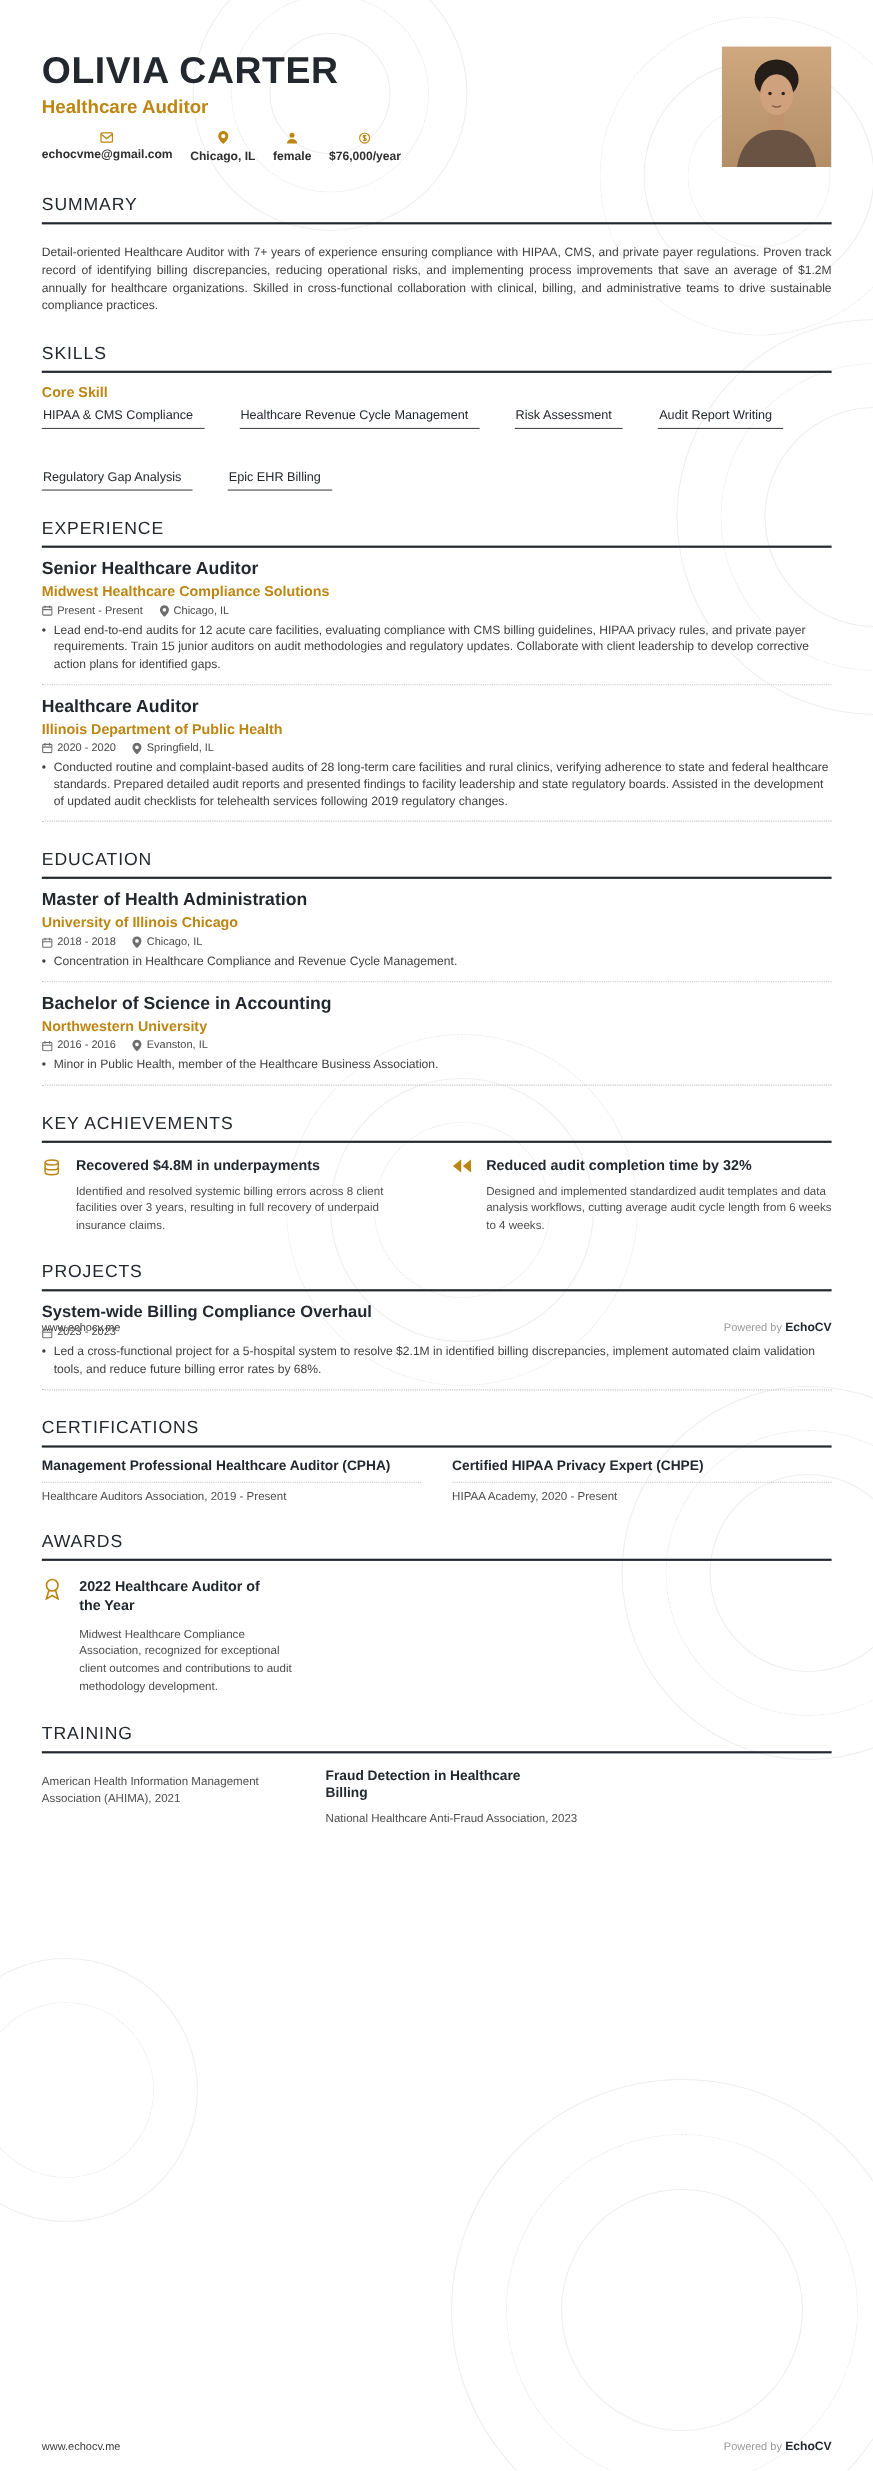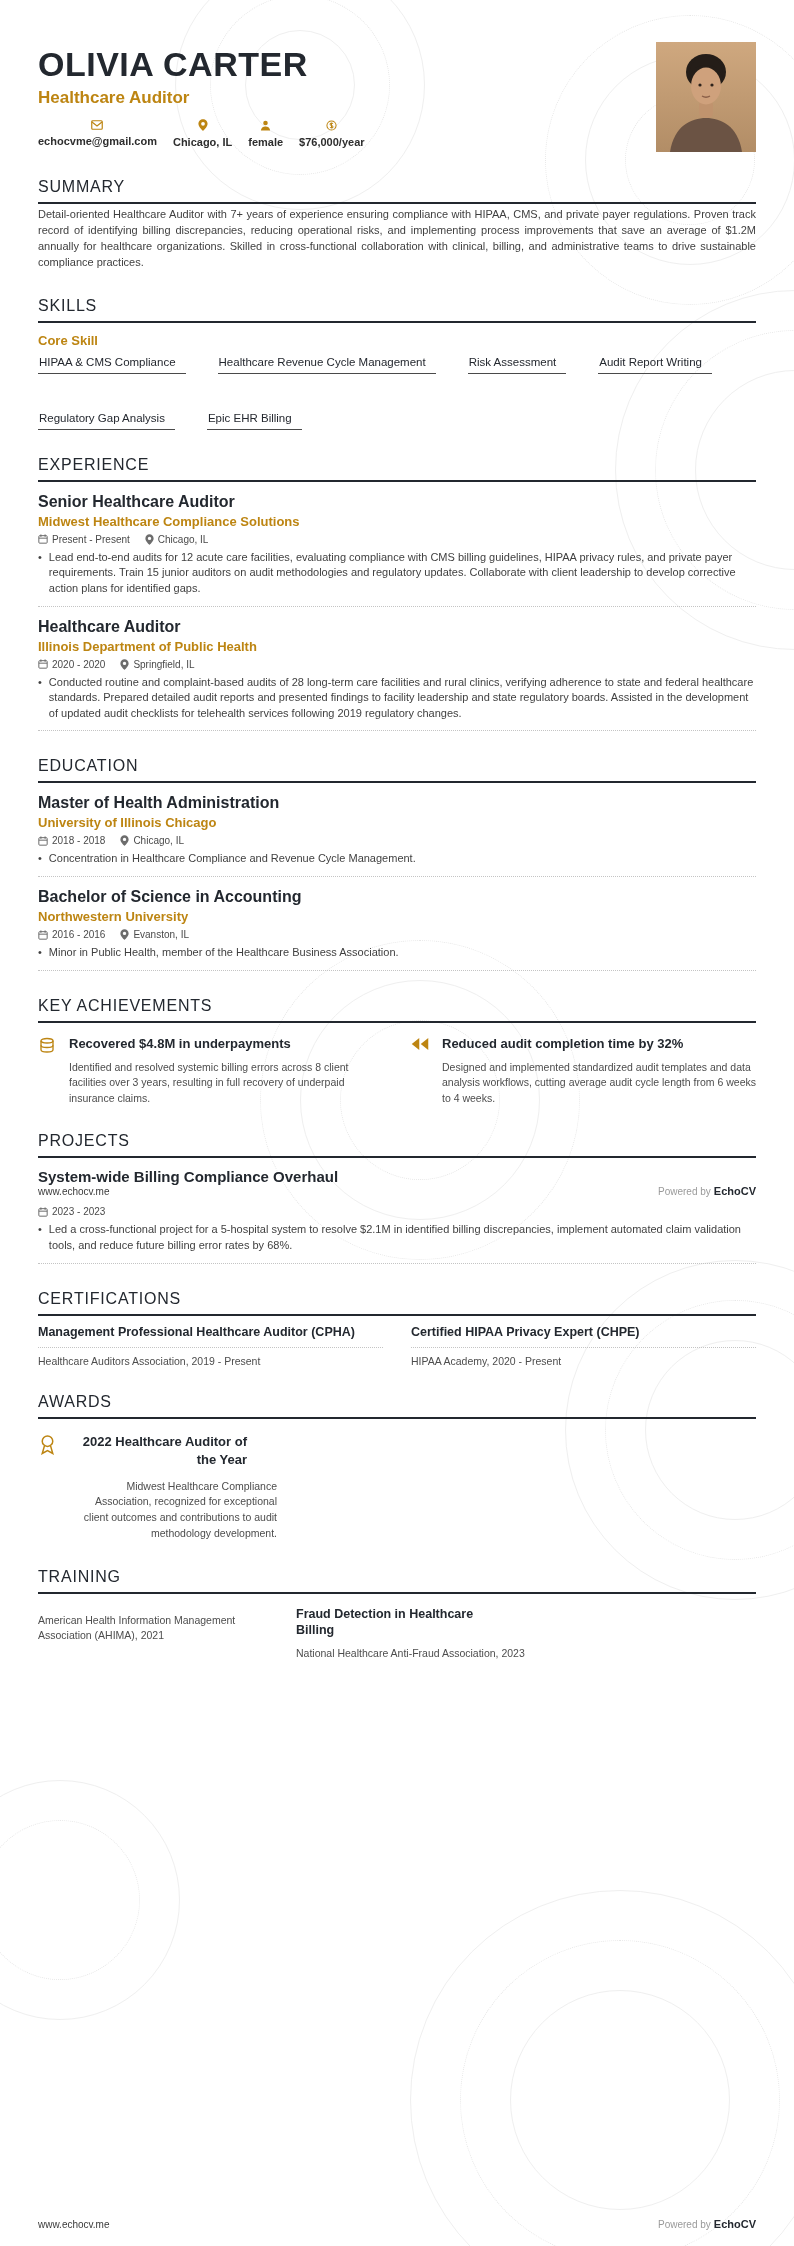--- a/index.html
+++ b/index.html
@@ -24,21 +24,21 @@
   .job-title { font-size:17px; font-weight:bold; color:#bd8512; margin-top:5px; }
   .contact-row { display:flex; flex-wrap:wrap; gap:16px; margin-top:11px; font-size:11px; font-weight:bold; color:#2e2e2e; align-items:center; }
   .contact-item { display:flex; align-items:center; gap:5px;flex-direction:column; }
   .contact-item svg { color:#bd8512; flex:none; }
   .photo { width:100px; height:110px; flex:none; overflow:hidden; }
 
   
   .section { margin-top:26px; }
   .section-heading { font-size:16px; font-weight:normal; color:#23282f; letter-spacing:.8px; padding-bottom:6px; border-bottom:2px solid #23282f; }
 
-  .summary-text { margin-top:3px; font-size:11px; line-height:1.45; color:#3f3f3f; text-align:justify; }
+  .summary-text { margin-top:19px; font-size:11px; line-height:1.45; color:#3f3f3f; text-align:justify; }
 
   .skills-group-label { margin-top:10px; font-size:13px; font-weight:bold; color:#bd8512; }
   .skills-list { display:flex; flex-wrap:wrap; column-gap:12px; row-gap:4px; margin-top:2px;gap:32px; }
   .skill-pill { font-size:11.5px; color:#24282f; padding:6px 10px 5px 1px; border-bottom:1px solid #4a4a4a; white-space:nowrap; }
 
   .entry { margin-top:11px; padding-bottom:9px; border-bottom:1px dotted #c4c4c4; }
   .role { font-size:16px; font-weight:bold; color:#23282f; }
   .org-name { font-size:13px; font-weight:bold; color:#bd8512; margin-top:3px; }
   .meta { display:flex; gap:15px; align-items:center; margin-top:5px; font-size:10px; color:#4a4a4a; }
   .meta-item { display:flex; align-items:center; gap:4px; }
@@ -56,21 +56,21 @@
   .project-title { margin-top:10px; font-size:15px; font-weight:bold; color:#23282f; }
 
   .continuation { padding-bottom:10px; border-bottom:1px dotted #c4c4c4; }
 
   .cert-grid { display:grid; grid-template-columns:1fr 1fr; column-gap:28px; margin-top:8px; }
   .cert-title { font-size:12.5px; font-weight:bold; color:#23282f; padding-bottom:7px; border-bottom:1px dotted #c4c4c4; line-height:1.3; }
   .cert-issuer { margin-top:7px; font-size:10.5px; color:#4d4d4d; }
 
   .award { display:flex; gap:12px; margin-top:14px; }
   .award-icon { flex:none; width:22px; color:#bd8512; padding-top:1px; }
-  .award-body { width:205px;text-align:right; }
+  .award-body { width:205px; }
   .award-title { font-size:13px; font-weight:bold; color:#23282f; line-height:1.35; max-width:175px; }
   .award-desc { margin-top:10px; font-size:10.5px; line-height:1.5; color:#4d4d4d; }
 
   .training-grid { display:grid; grid-template-columns:246px 300px; column-gap:12px; margin-top:12px; }
   .training-title { font-size:12.5px; font-weight:bold; color:#23282f; line-height:1.35; max-width:215px; }
   .training-org { margin-top:7px; font-size:10.5px; line-height:1.45; color:#4d4d4d; max-width:230px; }
 
   .page-footer { margin-top:auto; display:flex; justify-content:space-between; align-items:baseline; font-size:10px; }
   .footer-site { color:#3a3a3a; text-decoration:none; }
   .powered { color:#9a9a9a;padding-left:30px; }

